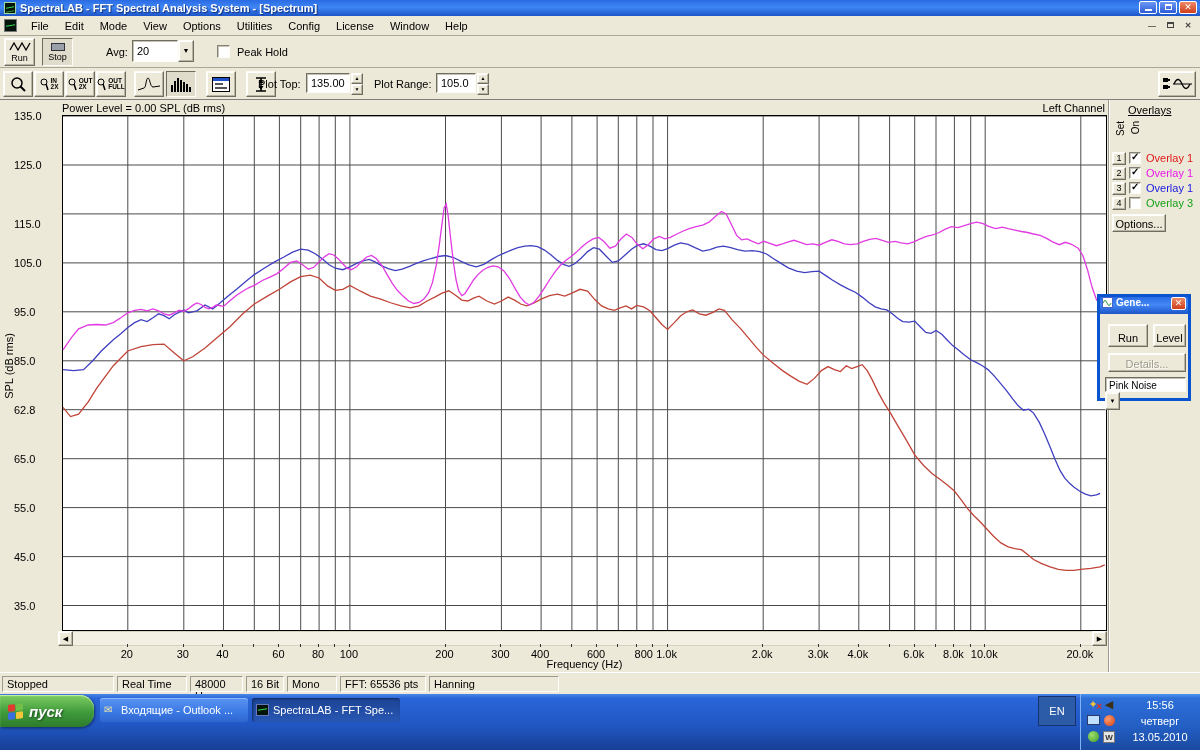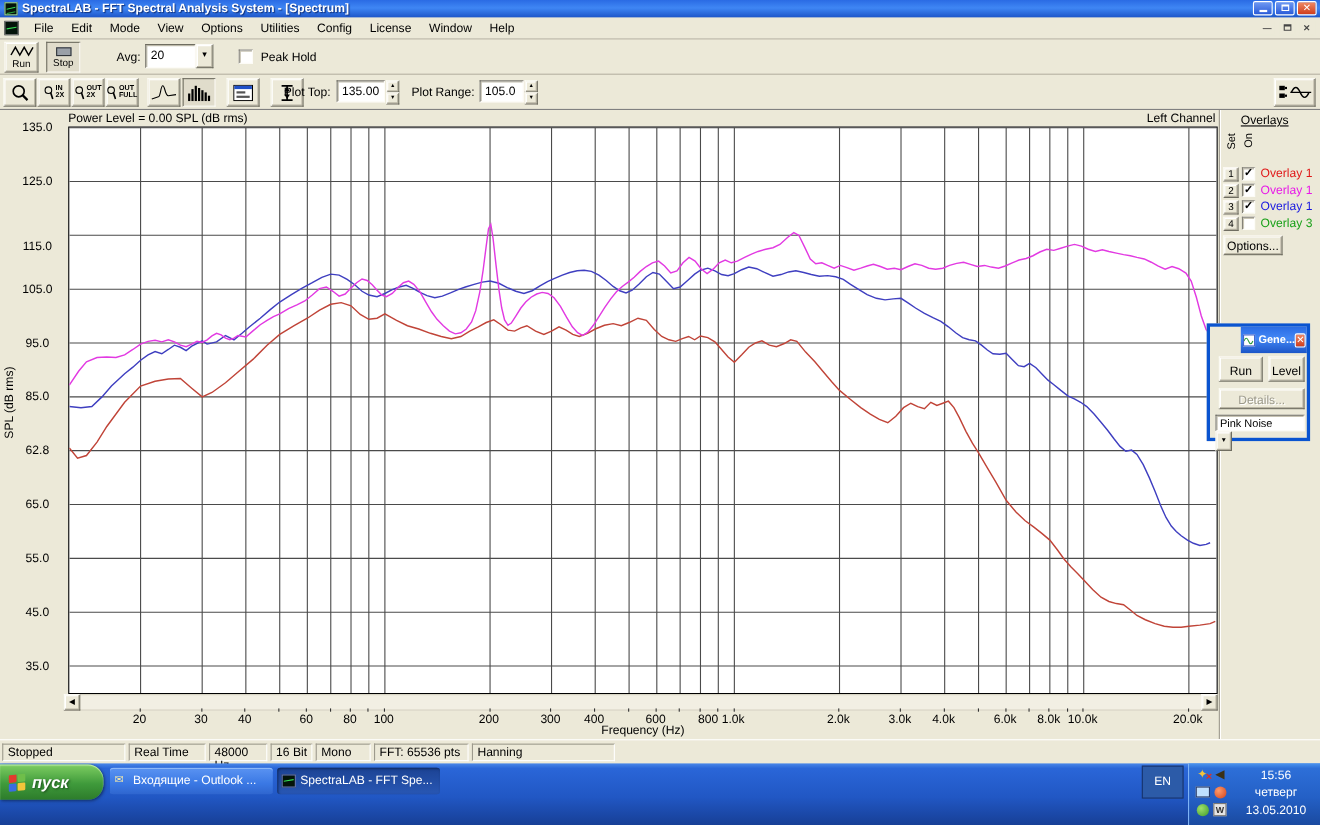--- a/index.html
+++ b/index.html
@@ -54,21 +54,21 @@
   .spinner { position:absolute; top:5px; width:12px; height:20px; display:flex; flex-direction:column; }
   .spinner span { flex:1; font-size:5px; line-height:9px; text-align:center; }
 
   
   .content { position:absolute; left:0; top:100px; width:1200px; height:572px; background:#ece9d8; }
   .powerlevel { position:absolute; left:62px; top:2px; }
   .leftchannel { position:absolute; left:1020px; top:2px; width:85px; text-align:right; }
   .plot { position:absolute; left:62px; top:15px; width:1045px; height:516px; background:#fff; border:1px solid #000; }
   .plot svg { display:block; }
   .spllabel { position:absolute; left:-41px; top:260px; width:100px; text-align:center; transform:rotate(-90deg); }
-  .ylabels span { position:absolute; right:4px; width:40px; text-align:center; }
+  .ylabels span { position:absolute; right:4px; width:40px; text-align:left; }
   .ylabels { position:absolute; left:14px; top:15px; width:44px; height:516px; }
   .xticksrow { position:absolute; left:0; top:546px; width:1200px; height:13px; }
   .xticksrow .xtick { position:absolute; transform:translateX(-50%); top:2px; }
   .xticksrow .xmark { position:absolute; width:1px; height:3px; background:#333; top:-2px; }
   .freqlabel { position:absolute; left:62px; top:558px; width:1045px; text-align:center; }
   .hscroll { position:absolute; left:58px; top:531px; width:1049px; height:15px; background:#f2efe3; border:1px solid #d6d2c2; }
   .scrollarrow { position:absolute; top:-1px; width:15px; height:15px; font-size:7px; line-height:13px; text-align:center; }
 
   .divider-v { position:absolute; left:1108px; top:0; width:2px; height:572px;
     border-left:1px solid #9d9a8d; border-right:1px solid #fff; }
@@ -79,21 +79,21 @@
   .vlab { position:absolute; writing-mode:vertical-rl; transform:rotate(180deg); font-size:10px; }
   .ovl-row { position:absolute; left:0; height:14px; width:86px; }
   .numbtn { position:absolute; left:0; top:0; width:14px; height:13px; font-size:9px; line-height:11px; text-align:center; padding:0; }
   .ovl-row .checkbox { left:17px; top:0; width:12px; height:12px; }
   .ovl-row .checkbox.checked::after { font-size:10px; }
   .ovl-label { position:absolute; left:34px; top:0; white-space:nowrap; }
   .optbtn { position:absolute; left:0px; top:110px; width:54px; height:18px; font-size:11px; text-align:center; padding-top:2px; }
 
   
   .gendlg { position:absolute; left:1097px; top:194px; width:94px; height:107px; border:3px solid #0a54d0; background:#ece9d8; z-index:6; }
-  .gendlg .gtitle { height:17px; background:linear-gradient(180deg,#2a6be4,#4388f5 45%,#1c55c8); display:flex; align-items:center; padding:12px 2px;margin-left:28px; }
+  .gendlg .gtitle { height:17px; background:linear-gradient(180deg,#2a6be4,#4388f5 45%,#1c55c8); display:flex; padding:0 2px; }
   .gendlg .gicon { width:11px; height:11px; background:#fff; border:1px solid #4466cc; margin-right:3px; }
   .gendlg .gicon svg { display:block; }
   .gendlg .gtext { color:#fff; font-weight:bold; font-size:10px; flex:1; }
   .gendlg .gclose { width:15px; height:13px; border:1px solid #fff; border-radius:2px;
     background:linear-gradient(180deg,#ef8a66,#cf3d1c); color:#fff; font-size:9px; line-height:11px; text-align:center; }
   .gbtn { position:absolute; height:23px; font-size:11px; text-align:center; padding-top:4px; }
   .gbtn.disabled { color:#9c9a8c; text-shadow:1px 1px 0 #fff; }
   .gcombo { position:absolute; left:5px; top:80px; width:81px; display:flex;flex-direction:column; }
   .gcombo .field { height:18px; flex:1; padding:2px 0 0 3px; font-size:10px; }
   .gcombo .dropbtn { width:15px; height:18px; font-size:6px; line-height:16px; text-align:center; }

